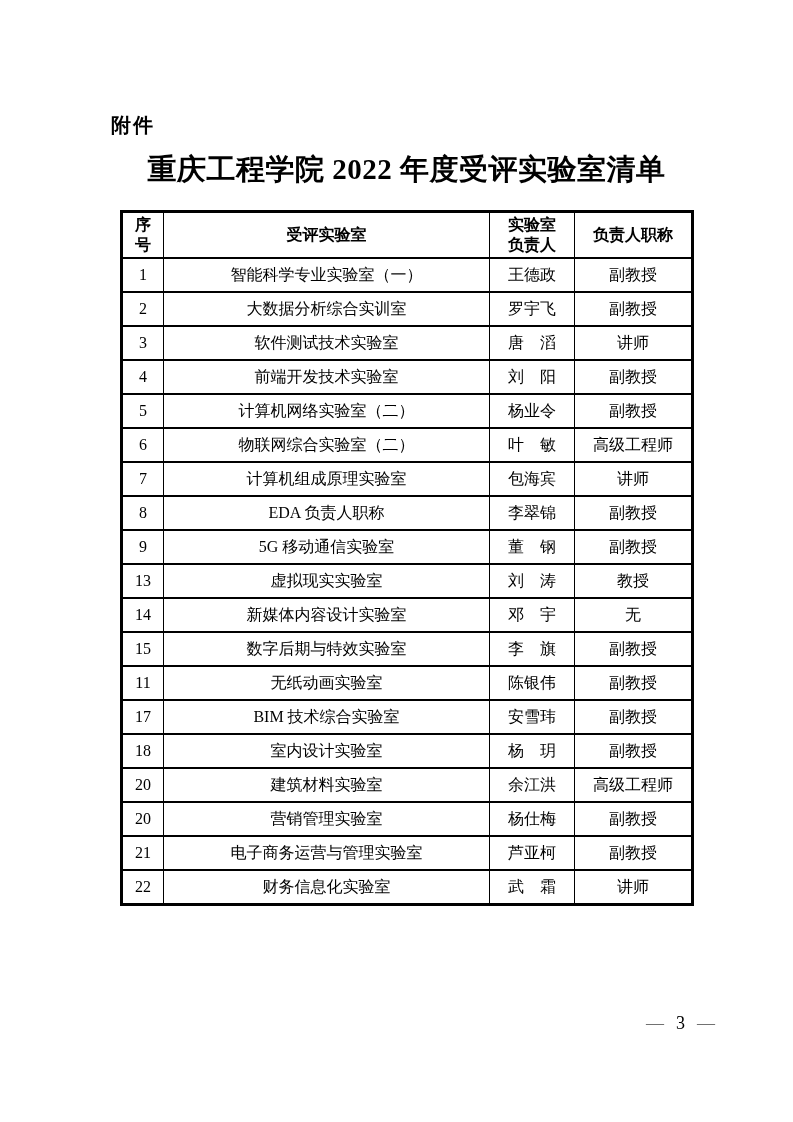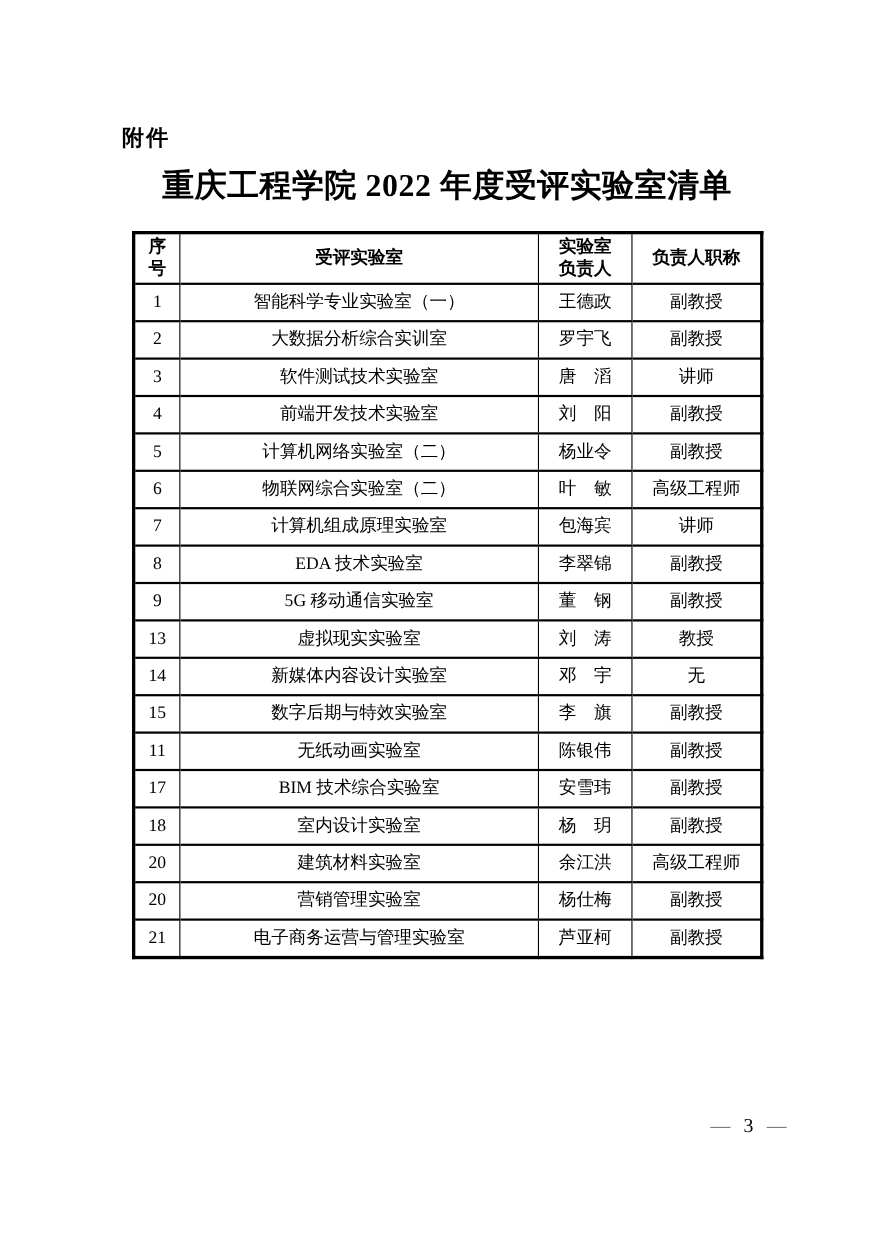--- a/index.html
+++ b/index.html
@@ -153,21 +153,21 @@
     <td class="c-tit">高级工程师</td>
   </tr>
         <tr>
     <td class="c-no">7</td>
     <td class="c-lab">计算机组成原理实验室</td>
     <td class="c-dir">包海宾</td>
     <td class="c-tit">讲师</td>
   </tr>
         <tr>
     <td class="c-no">8</td>
-    <td class="c-lab">EDA 技术实验室</td>
+    <td class="c-lab">EDA 负责人职称</td>
     <td class="c-dir">李翠锦</td>
     <td class="c-tit">副教授</td>
   </tr>
         <tr>
     <td class="c-no">9</td>
     <td class="c-lab">5G 移动通信实验室</td>
     <td class="c-dir">董　钢</td>
     <td class="c-tit">副教授</td>
   </tr>
         <tr>
@@ -216,20 +216,26 @@
     <td class="c-no">20</td>
     <td class="c-lab">营销管理实验室</td>
     <td class="c-dir">杨仕梅</td>
     <td class="c-tit">副教授</td>
   </tr>
         <tr>
     <td class="c-no">21</td>
     <td class="c-lab">电子商务运营与管理实验室</td>
     <td class="c-dir">芦亚柯</td>
     <td class="c-tit">副教授</td>
+  </tr>
+        <tr>
+    <td class="c-no">22</td>
+    <td class="c-lab">财务信息化实验室</td>
+    <td class="c-dir">武　霜</td>
+    <td class="c-tit">讲师</td>
   </tr>
       </tbody>
   </table>
 
 </div>
 
 <div class="page-footer">
   <span class="dash">—</span>
   <span>3</span>
   <span class="dash">—</span>

